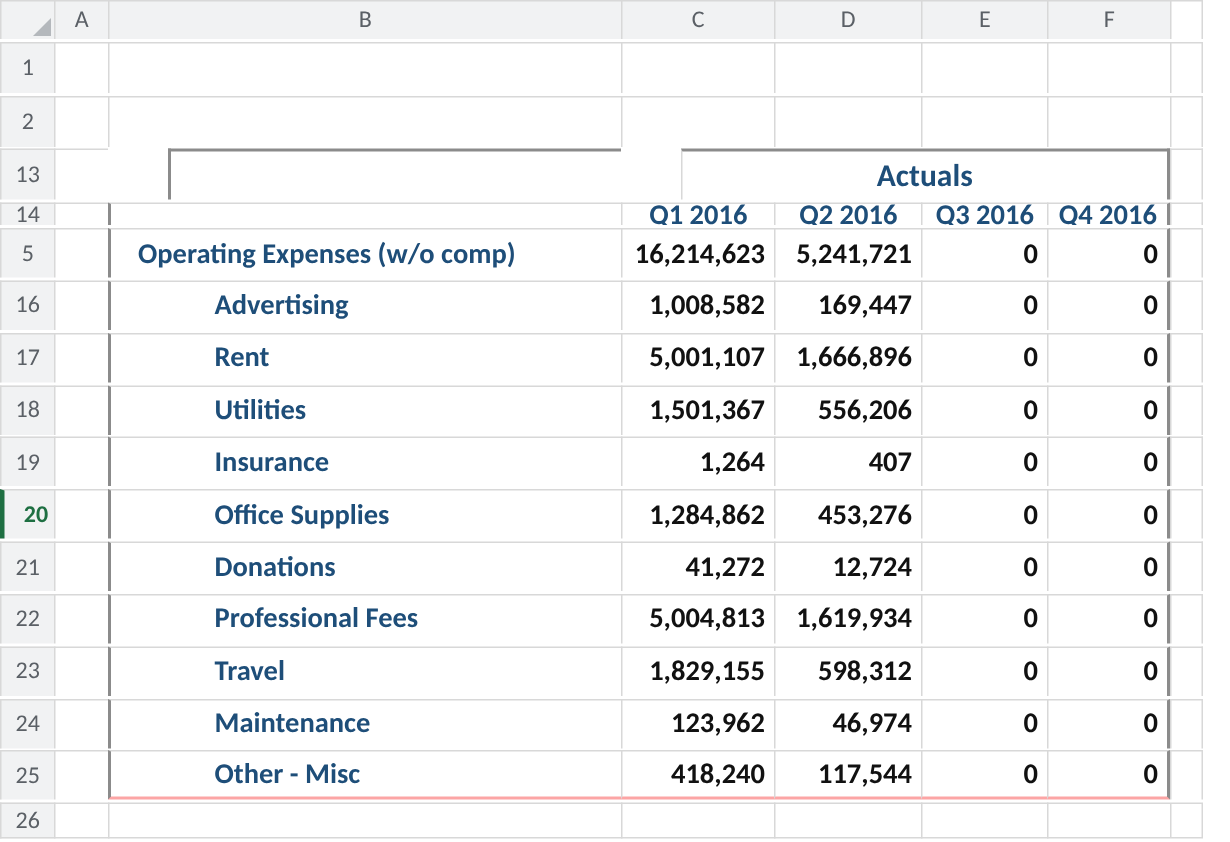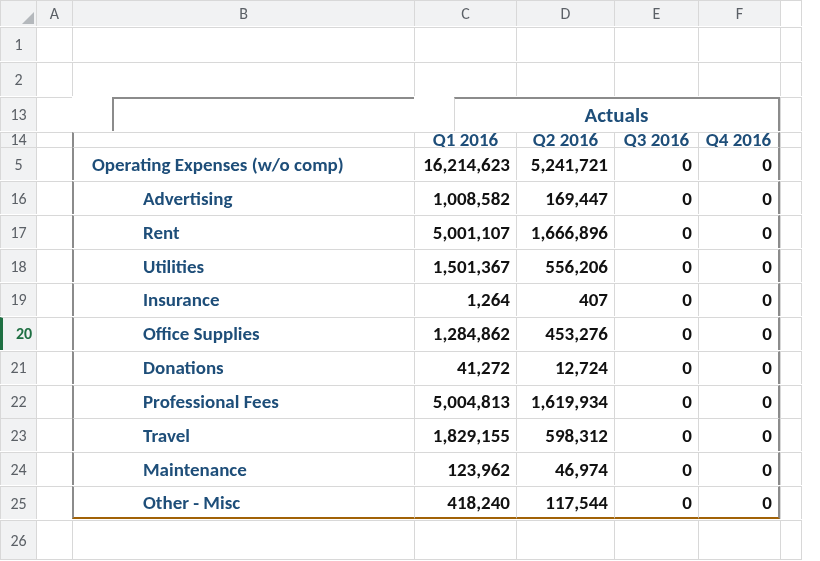--- a/index.html
+++ b/index.html
@@ -15,21 +15,21 @@
     grid-template-columns: 36px 36px 342px 102px 98px 84px 82px 22px;
     width: 820px;
     height: 561px;
     position: relative;
   }
   
   .hdr    { height: 26px; }
   .r-sm   { height: 15px; }
   .r-mid  { height: 34px; }
   .r-data { height: 33px; }
-  .r-tail { height: 40px; }
+  .r-tail { height: 24px; }
 
   .cell {
     border-left: 1px solid #d8d8d8;
     border-top: 1px solid #d8d8d8;
     display: flex;
     align-items: center;
     padding: 0 6px;
     white-space: nowrap;
     overflow: hidden;
     background: #fff;
@@ -94,21 +94,21 @@
   .num {
     justify-content: flex-end;
     font-weight: 700;
     color: #111;
   }
 
   
   .box-top    { border-top: 2px solid #8b8b8b; margin-left: 40px; }
   .box-left   { border-left: 2px solid #8b8b8b; }
   .box-right  { border-right: 2px solid #8b8b8b; }
-  .box-bottom { border-bottom: 2px solid #a16207; }
+  .box-bottom { border-bottom: 2px solid #fca5a5; }
 </style>
 </head>
 <body>
 
 <div class="sheet">
 
   <div class="cell hdr corner"></div>
   <div class="cell hdr colhdr">A</div>
   <div class="cell hdr colhdr">B</div>
   <div class="cell hdr colhdr">C</div>

